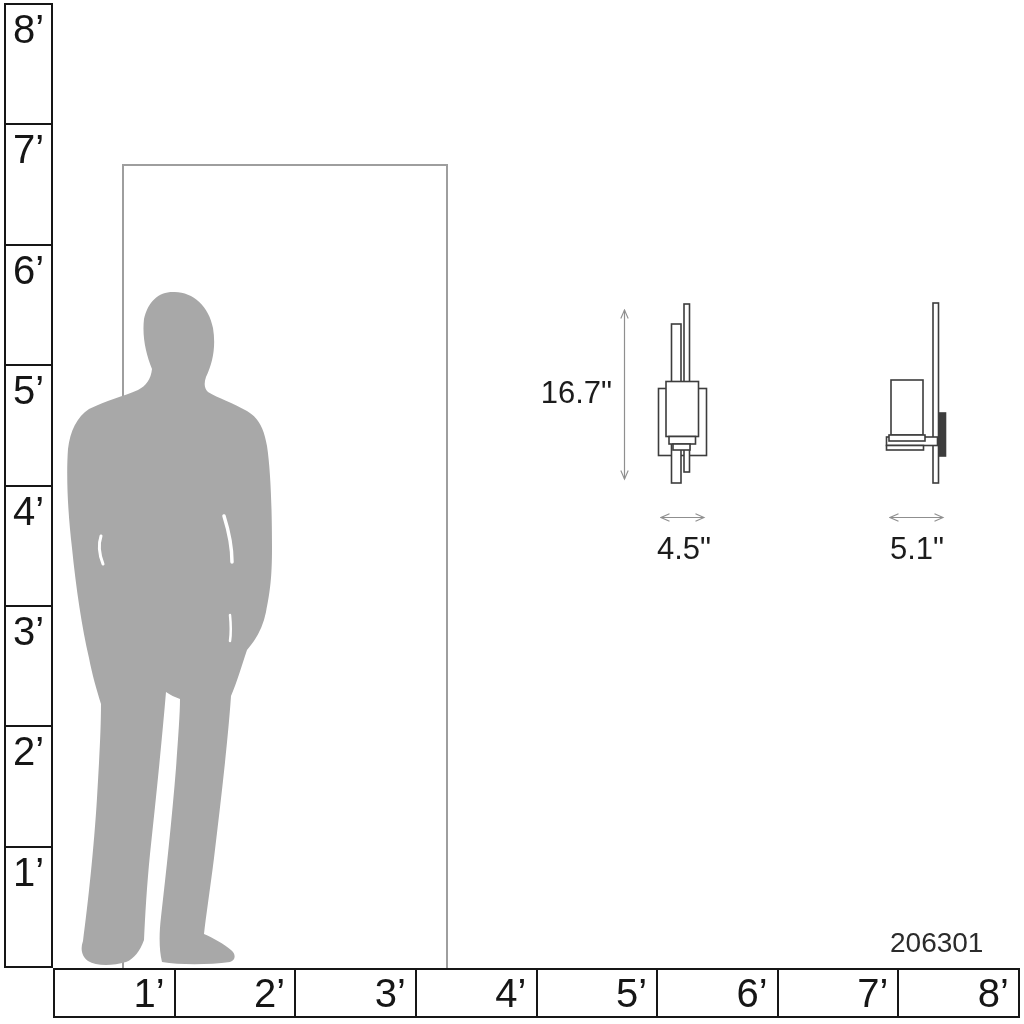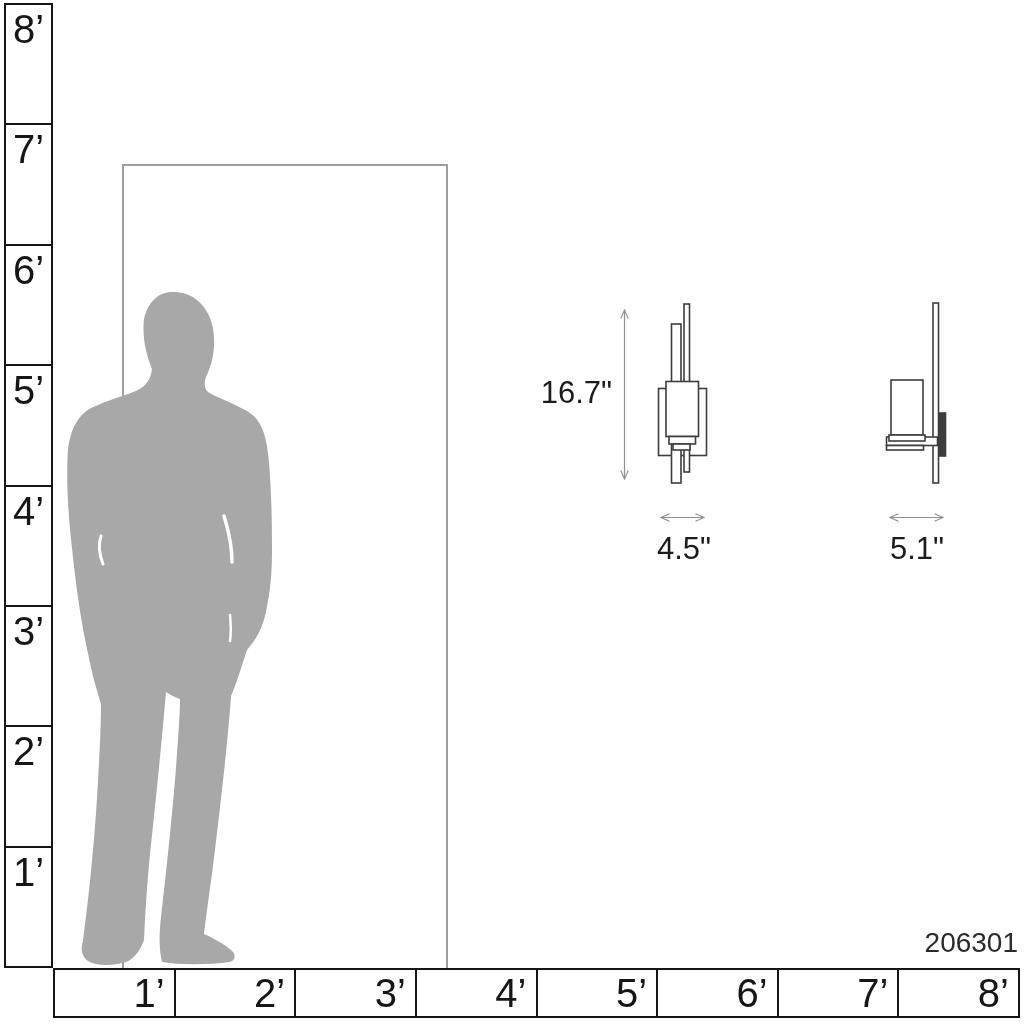--- a/index.html
+++ b/index.html
@@ -76,21 +76,20 @@
     line-height: 1;
     color: #1c1c1c;
   }
   .dim-label.right { text-align: right; }
   .dim-label.center { text-align: center; }
 
   .sku {
     position: absolute;
     left: 890px; top: 929px;
     width: 128px;
-    text-align: right;
     font-size: 28px;
     line-height: 1;
     color: #2b2b2b;
   }
 </style>
 </head>
 <body>
 
 <div class="canvas">
 

